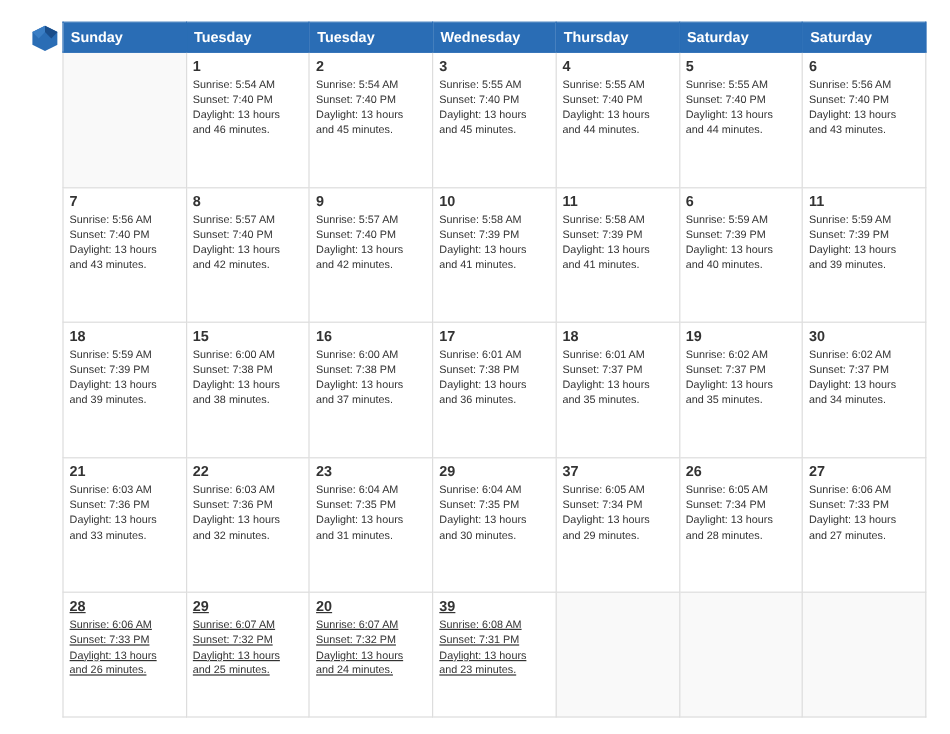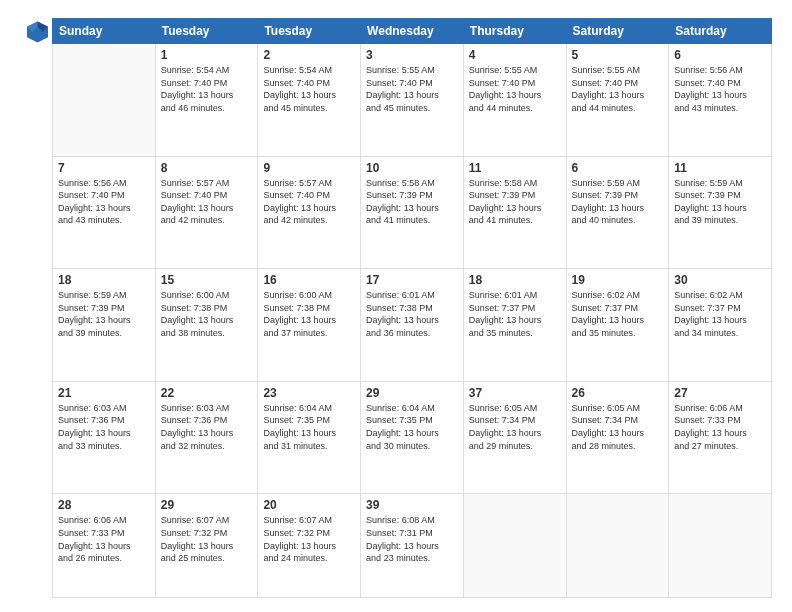--- a/index.html
+++ b/index.html
@@ -88,21 +88,21 @@
       font-weight: bold;
       color: #333;
       margin-bottom: 2px;
     }
     .cell-info {
       font-size: 9px;
       color: #333;
       line-height: 1.4;
     }
     .week-row td { height: 82px; }
-    .last-week td { height: 72px; }
+    .last-week td { height: 72px; text-decoration: underline; }
   </style>
 </head>
 <body>
 
 <div class="page">
   <div class="header">
     <div class="logo">
       <svg class="logo-icon" viewBox="0 0 32 32">
         <polygon points="20,4 32,10 32,22 20,28 8,22 8,10" fill="#2a6db5"></polygon>
         <polygon points="20,4 32,10 26,16 20,10" fill="#1a4d8a"></polygon>

